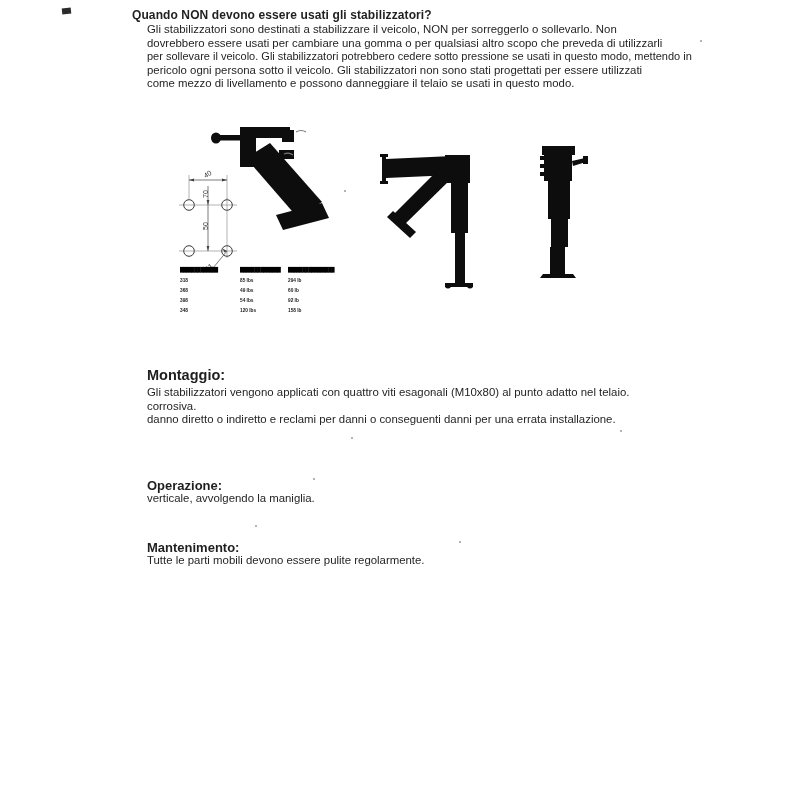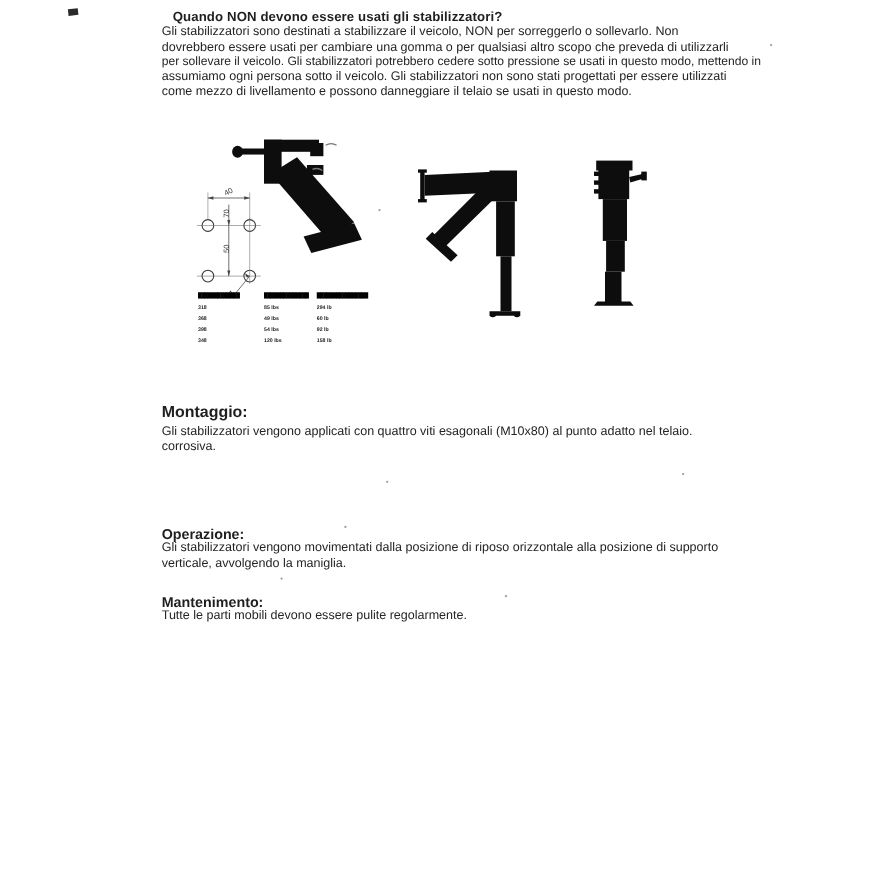--- a/index.html
+++ b/index.html
@@ -22,27 +22,27 @@
   .spec-cell.c3{left:108px;}
   .spec-header .spec-cell{color:#000;letter-spacing:-0.5px;}
   .speckle{position:absolute;background:#9a9a9a;border-radius:50%;}
   .artifact{position:absolute;background:#2b2b2b;}
 </style>
 </head>
 <body>
 
 <div class="artifact" style="left:62px;top:8px;width:9px;height:6px;transform:rotate(-6deg);"></div>
 
-<div class="abs doc-heading" style="left:157px;top:8px;">Quando NON devono essere usati gli stabilizzatori?</div>
+<div class="abs doc-heading" style="left:132px;top:8px;">Quando NON devono essere usati gli stabilizzatori?</div>
 
 <div class="abs" style="left:147px;top:23px;">
   <div class="body-line">Gli stabilizzatori sono destinati a stabilizzare il veicolo, NON per sorreggerlo o sollevarlo. Non</div>
   <div class="body-line">dovrebbero essere usati per cambiare una gomma o per qualsiasi altro scopo che preveda di utilizzarli</div>
   <div class="body-line" style="font-size:11px;">per sollevare il veicolo. Gli stabilizzatori potrebbero cedere sotto pressione se usati in questo modo, mettendo in</div>
-  <div class="body-line">assumiamo ogni persona sotto il veicolo. Gli stabilizzatori non sono stati progettati per essere utilizzati</div>
+  <div class="body-line">pericolo ogni persona sotto il veicolo. Gli stabilizzatori non sono stati progettati per essere utilizzati</div>
   <div class="body-line">come mezzo di livellamento e possono danneggiare il telaio se usati in questo modo.</div>
 </div>
 
 <svg class="fig" style="left:176px;top:158px;" width="104" height="122" viewBox="0 0 104 122">
   <g stroke="#3a3a3a" fill="none" stroke-width="1">
     <circle cx="13" cy="47" r="5.3"></circle>
     <circle cx="51" cy="47" r="5.3"></circle>
     <circle cx="13" cy="93" r="5.3"></circle>
     <circle cx="51" cy="93" r="5.3"></circle>
   </g>
@@ -169,26 +169,26 @@
     <span class="spec-cell c2">120 lbs</span>
     <span class="spec-cell c3">158 lb</span>
   </div>
 </div>
 
 <div class="abs sec-heading-lg" style="left:147px;top:367px;">Montaggio:</div>
 
 <div class="abs" style="left:147px;top:386px;">
   <div class="body-line">Gli stabilizzatori vengono applicati con quattro viti esagonali (M10x80) al punto adatto nel telaio.</div>
   <div class="body-line">corrosiva.</div>
+  <div class="body-line">danno diretto o indiretto e reclami per danni o conseguenti danni per una errata installazione.</div>
 </div>
 
 <div class="abs sec-heading" style="left:147px;top:478px;">Operazione:</div>
 
 <div class="abs" style="left:147px;top:492px;">
-  <div class="body-line">Gli stabilizzatori vengono movimentati dalla posizione di riposo orizzontale alla posizione di supporto</div>
   <div class="body-line">verticale, avvolgendo la maniglia.</div>
 </div>
 
 <div class="abs sec-heading" style="left:147px;top:540px;">Mantenimento:</div>
 
 <div class="abs" style="left:147px;top:554px;text-align:right;">
   <div class="body-line">Tutte le parti mobili devono essere pulite regolarmente.</div>
 </div>
 
 <div class="speckle" style="left:433px;top:392px;width:2px;height:2px;"></div>

